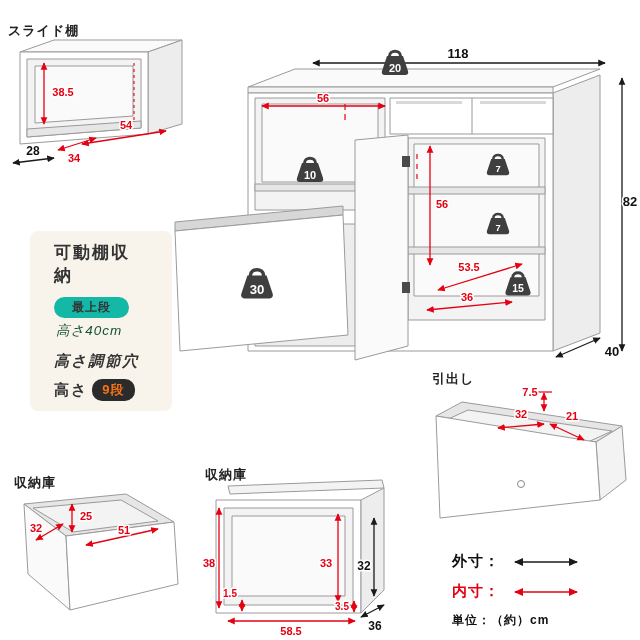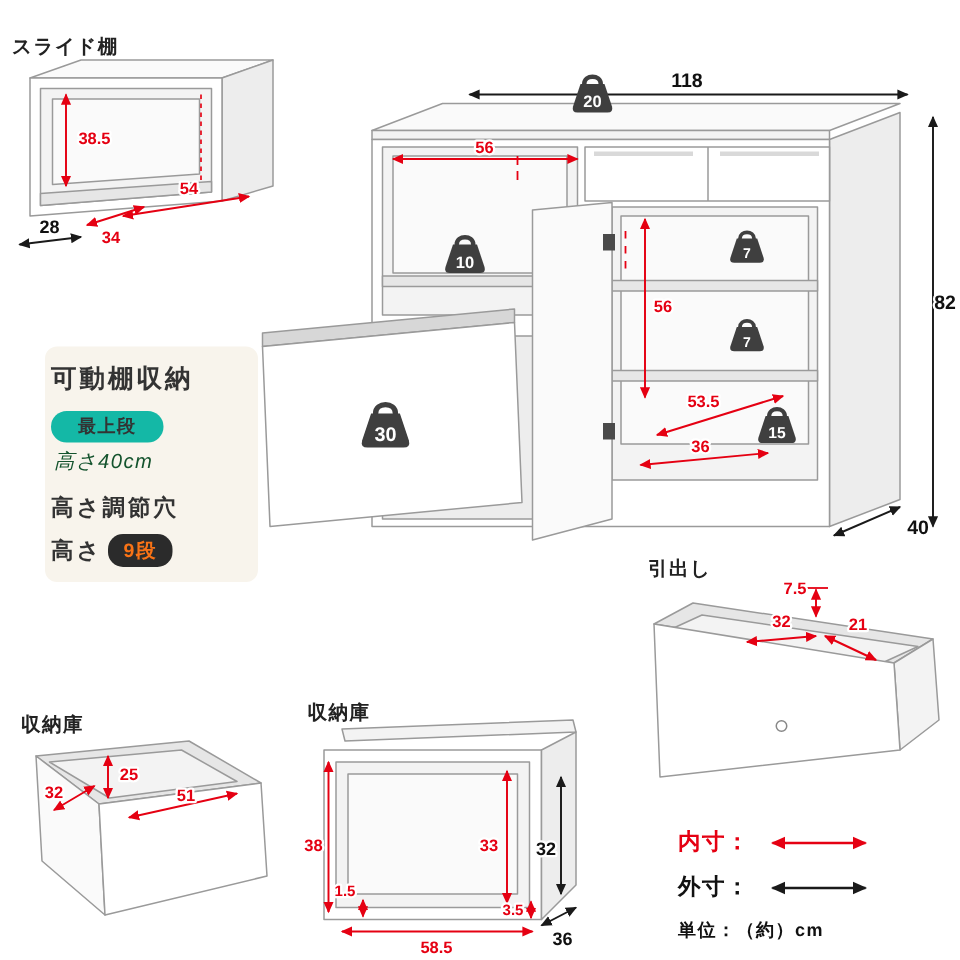--- a/index.html
+++ b/index.html
@@ -15,25 +15,25 @@
   .dash{stroke:#e50012;stroke-width:1.1;stroke-dasharray:3 3;fill:none}
   text{font-family:"Liberation Sans",sans-serif;}
   .dR{fill:#e50012;font-weight:bold;font-size:11px;text-anchor:middle;paint-order:stroke;stroke:#ffffff;stroke-width:3px;stroke-linejoin:round;}
   .dB{fill:#111111;font-weight:bold;font-size:12px;text-anchor:middle;paint-order:stroke;stroke:#ffffff;stroke-width:3px;stroke-linejoin:round;}
   .lg{font-size:13px}.sm{font-size:10px}
   .wt{fill:#ffffff;font-weight:bold;font-size:11px;text-anchor:middle;}
   .kb{fill:#3f3f3f}
   .kh{fill:none;stroke:#3f3f3f;stroke-width:3;stroke-linecap:round}
   .hinge{fill:#4a4a4a}
   
-  .info-box{position:absolute;left:30px;top:213px;width:142px;background:#f8f4ec;border-radius:8px;padding:10px 4px;box-sizing:border-box;}
+  .info-box{position:absolute;left:30px;top:213px;width:142px;background:#f8f4ec;border-radius:8px;padding:10px 24px;box-sizing:border-box;}
   .info-title{font-size:17px;font-weight:bold;color:#333;letter-spacing:2px;margin-bottom:10px;}
   .pill{display:inline-block;background:#14b8a6;color:#333;font-size:12px;font-weight:bold;border-radius:999px;padding:2px 18px;letter-spacing:1px;}
   .info-val{font-size:13.5px;color:#14532d;margin:4px 0 10px 2px;letter-spacing:1px;font-style:italic;}
-  .holes-title{font-size:15px;font-weight:bold;color:#333;letter-spacing:2px;margin:12px 0 8px 0;}
+  .holes-title{font-size:15px;font-weight:bold;color:#333;letter-spacing:2px;margin:12px 0 8px 0;font-style:italic;}
   .height-row{display:flex;align-items:center;gap:4px;}
   .height-label{font-size:15px;font-weight:bold;color:#333;letter-spacing:2px;}
   .steps-badge{background:#2b2b2b;color:#f97316;font-size:13px;font-weight:bold;border-radius:10px;padding:2px 10px;letter-spacing:1px;}
   
   .legend{position:absolute;left:452px;top:534px;width:186px;}
   .legend-row{display:flex;align-items:center;gap:10px;margin-bottom:11px;}
   .legend-text{font-size:15px;font-weight:bold;color:#111;letter-spacing:1px;}
   .legend-text.red{color:#e50012;}
   .legend-unit{font-size:12px;font-weight:bold;color:#111;letter-spacing:1px;}
 </style>
@@ -283,27 +283,27 @@
       <text class="dR" x="93" y="157">58.5</text>
     </g>
     <g>
       <line class="lB" x1="163" y1="139" x2="186" y2="127" marker-start="url(#mB)" marker-end="url(#mB)"></line>
       <text class="dB" x="177" y="152">36</text>
     </g>
   </svg>
 
   <div class="legend">
     <div class="legend-row">
+      <span class="legend-text">外寸：</span>
+      <svg width="72" height="14">
+        <line x1="5" y1="7" x2="67" y2="7" stroke="#1a1a1a" stroke-width="1.6" marker-start="url(#mB)" marker-end="url(#mB)"></line>
+      </svg>
+    </div>
+    <div class="legend-row">
       <span class="legend-text red">内寸：</span>
       <svg width="72" height="14">
         <line x1="5" y1="7" x2="67" y2="7" stroke="#e50012" stroke-width="1.6" marker-start="url(#mR)" marker-end="url(#mR)"></line>
       </svg>
     </div>
-    <div class="legend-row">
-      <span class="legend-text">外寸：</span>
-      <svg width="72" height="14">
-        <line x1="5" y1="7" x2="67" y2="7" stroke="#1a1a1a" stroke-width="1.6" marker-start="url(#mB)" marker-end="url(#mB)"></line>
-      </svg>
-    </div>
     <div class="legend-unit">単位：（約）cm</div>
   </div>
 
 </div>
 
 </body></html>

